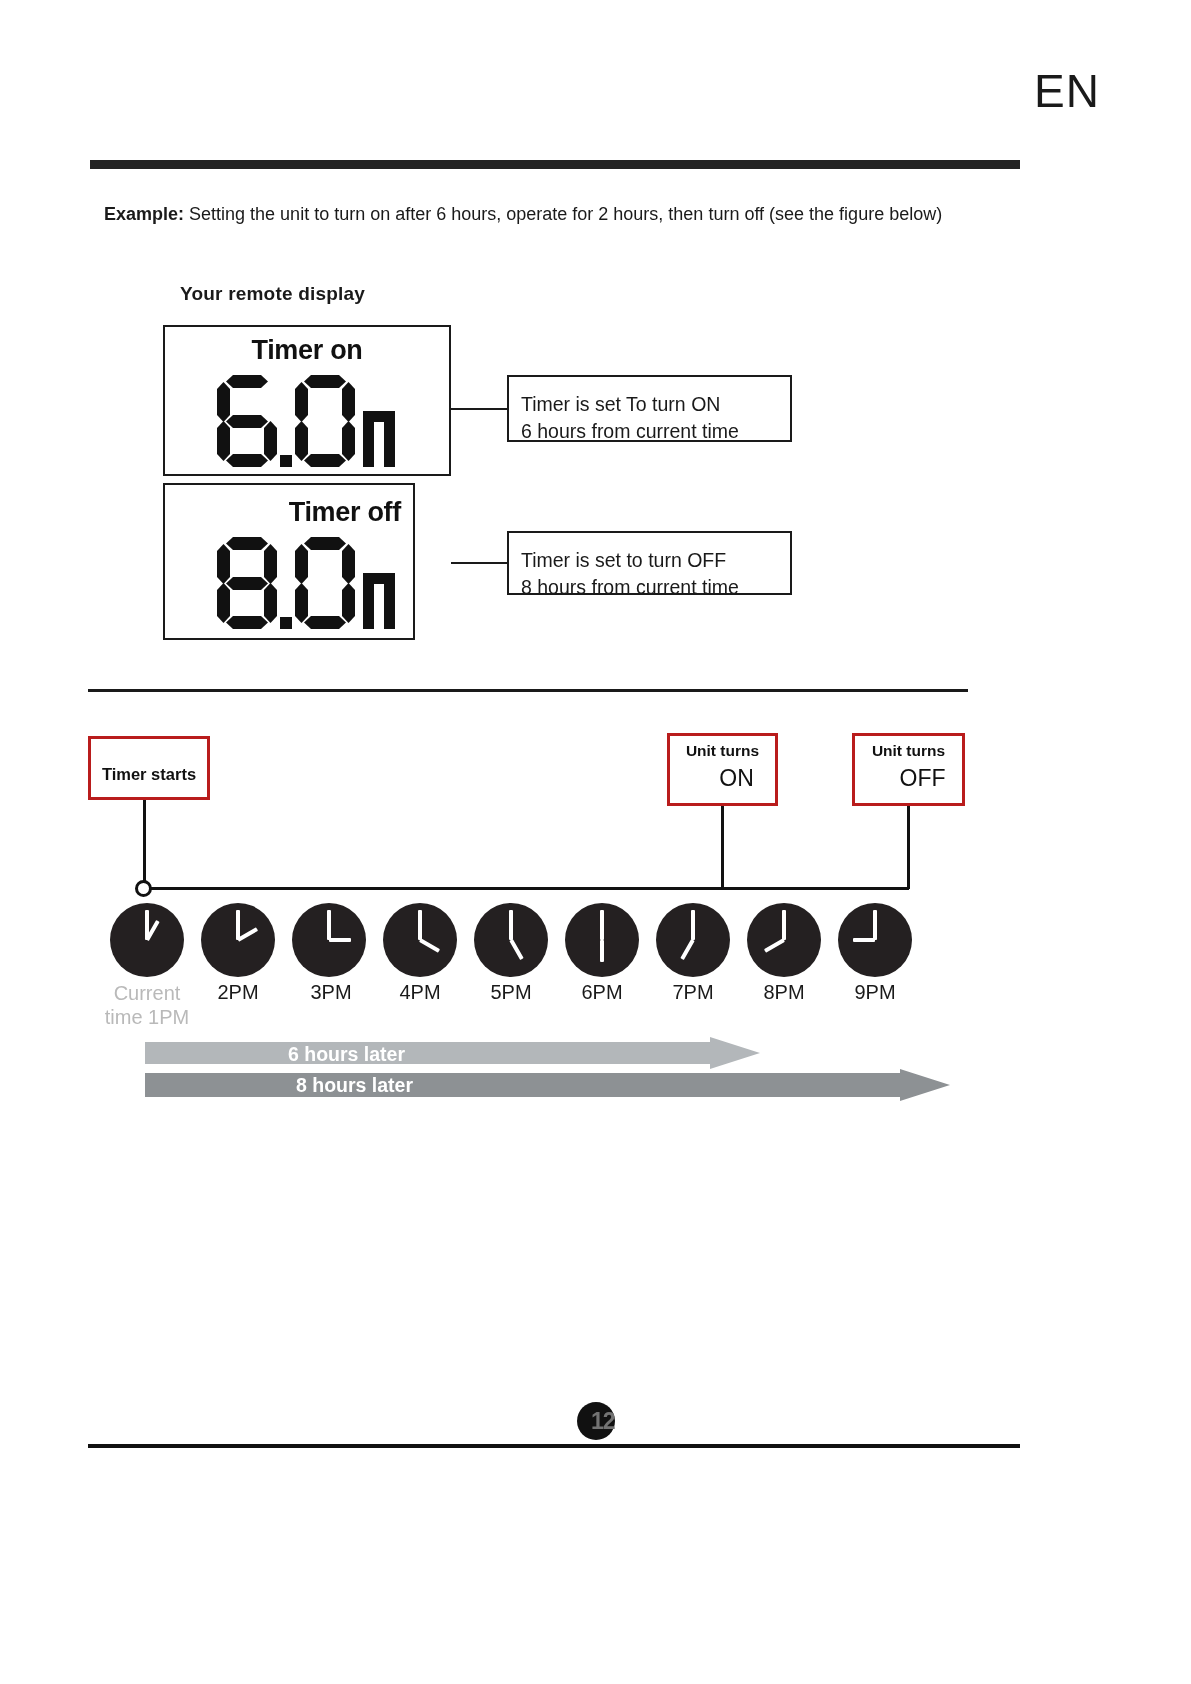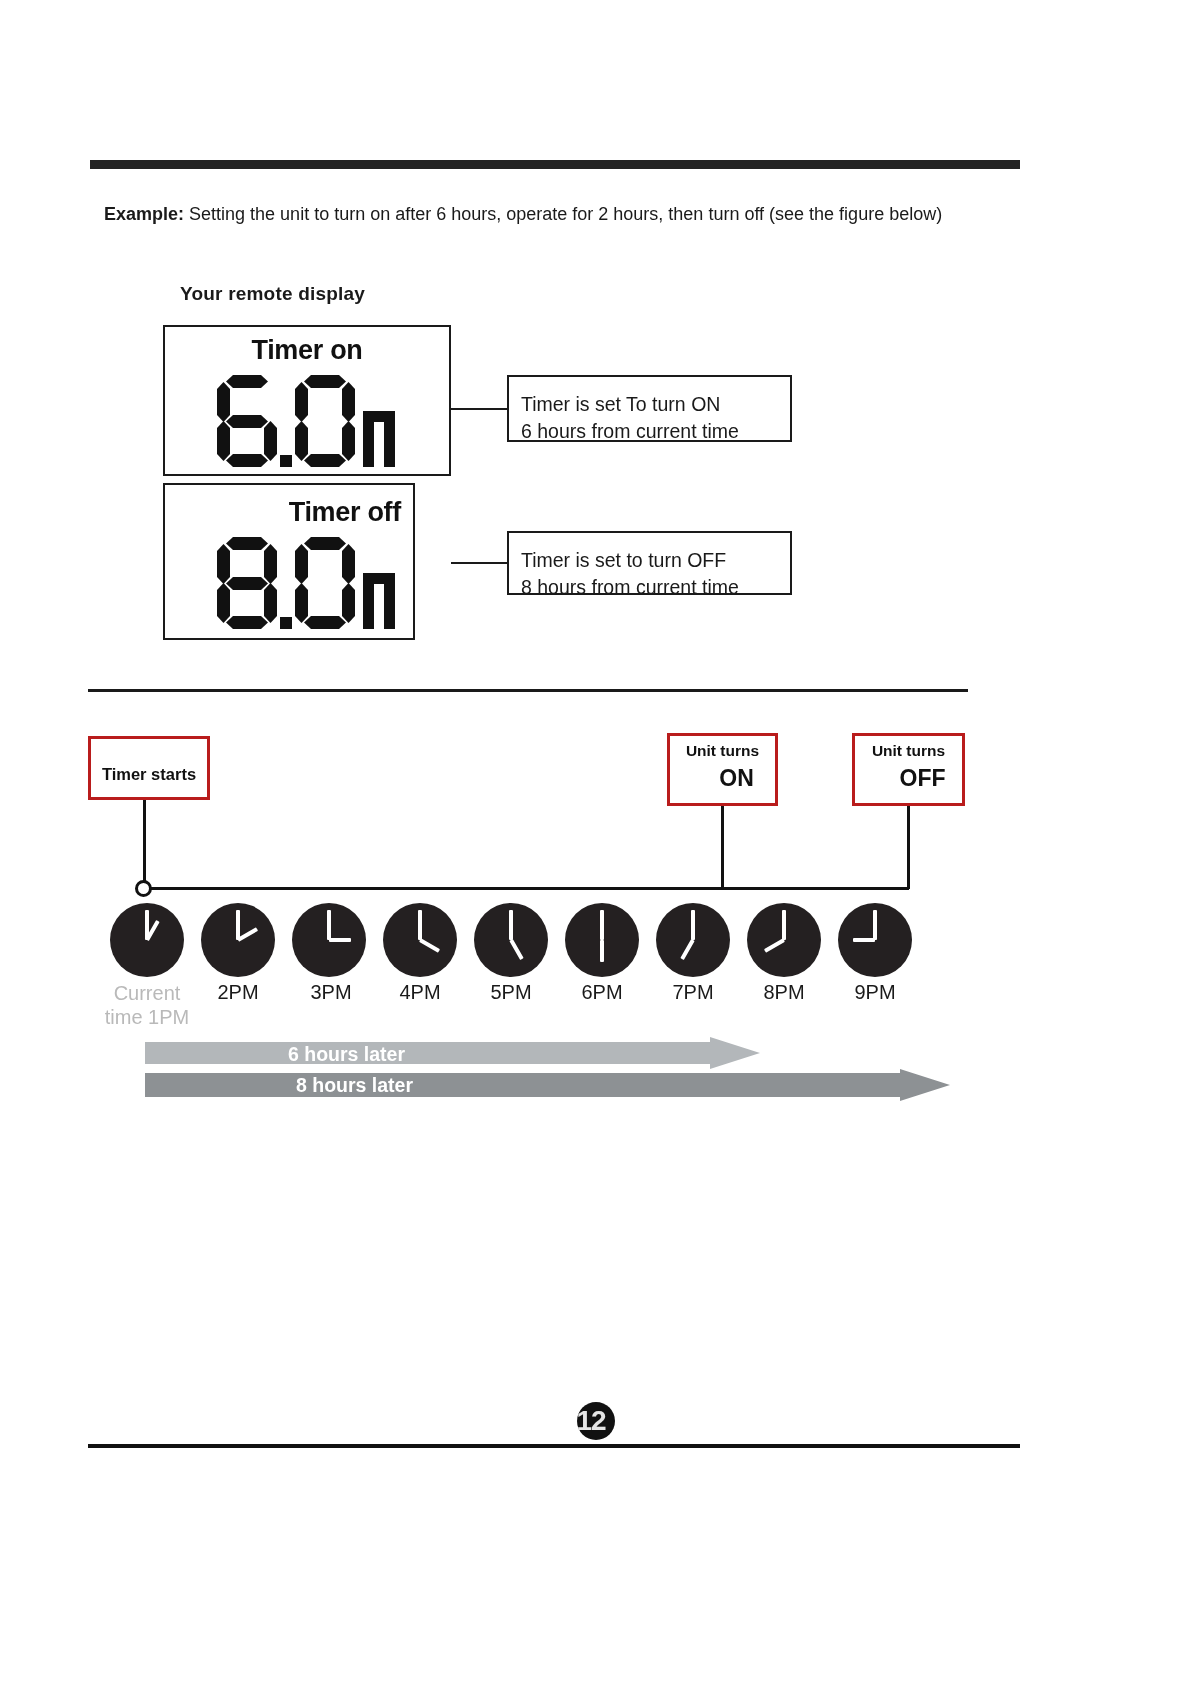--- a/index.html
+++ b/index.html
@@ -95,21 +95,21 @@
   
   .tbox{
     position:absolute;border:3px solid #b91c1c;background:#fff;box-sizing:border-box;
     text-align:center;color:#111;
   }
   .tbox.starts{left:88px;top:736px;width:122px;height:64px;}
   .tbox.starts .t1{font-size:16.5px;font-weight:bold;line-height:58px;}
   .tbox.on{left:667px;top:733px;width:111px;height:73px;}
   .tbox.off{left:852px;top:733px;width:113px;height:73px;}
   .tbox .t1{font-size:15.5px;font-weight:bold;display:block;margin-top:6px;}
-  .tbox .t2{font-size:23px;font-weight:bold;display:block;margin-top:5px;padding-left:28px;}
+  .tbox .t2{font-size:23px;font-weight:normal;display:block;margin-top:5px;padding-left:28px;}
 
   .vline{position:absolute;background:#111;width:3px;}
   .vline.v1{left:143px;top:800px;height:89px;}
   .vline.v2{left:721px;top:806px;height:83px;}
   .vline.v3{left:907px;top:806px;height:83px;}
   .hline{position:absolute;left:143px;top:887px;width:766px;height:3px;background:#111;}
   .nub{
     position:absolute;left:135px;top:880px;width:17px;height:17px;border-radius:50%;
     border:3px solid #111;background:#fff;box-sizing:border-box;
   }
@@ -144,31 +144,32 @@
   .arrow6 .txt{left:288px;top:1043px;}
   .arrow8 .shape{
     position:absolute;left:145px;top:1069px;width:805px;height:32px;background:#8d9194;
     clip-path:polygon(0 4px,755px 4px,755px 0,805px 16px,755px 32px,755px 28px,0 28px);
   }
   .arrow8 .txt{left:296px;top:1074px;}
 
   
   .pagenum{
     position:absolute;left:50%;top:1402px;transform:translateX(-50%);
-    width:38px;height:38px;border-radius:50%;background:#111;color:#e5e5e5;
-    font-size:28px;font-weight:bold;text-align:left;line-height:38px;
+    width:38px;height:38px;border-radius:50%;background:#111;color:#737373;
+    font-size:23px;font-weight:bold;text-align:right;line-height:38px;
     letter-spacing:-1px;
   }
   .bot-rule{position:absolute;left:88px;top:1444px;width:932px;height:4px;background:#111;}
 </style>
 </head>
 <body>
 
 <div class="page">
 
+  <div class="lang-tag">EN</div>
   <div class="top-rule"></div>
 
   <div class="example-block">
     <b>Example:</b><span> Setting the unit to turn on after 6 hours, operate for 2 hours, then turn off (see the figure below)</span>
   </div>
 
   <div class="remote-title">Your remote display</div>
 
   <div class="lcd on">
     <div class="lcd-label">Timer on</div>

